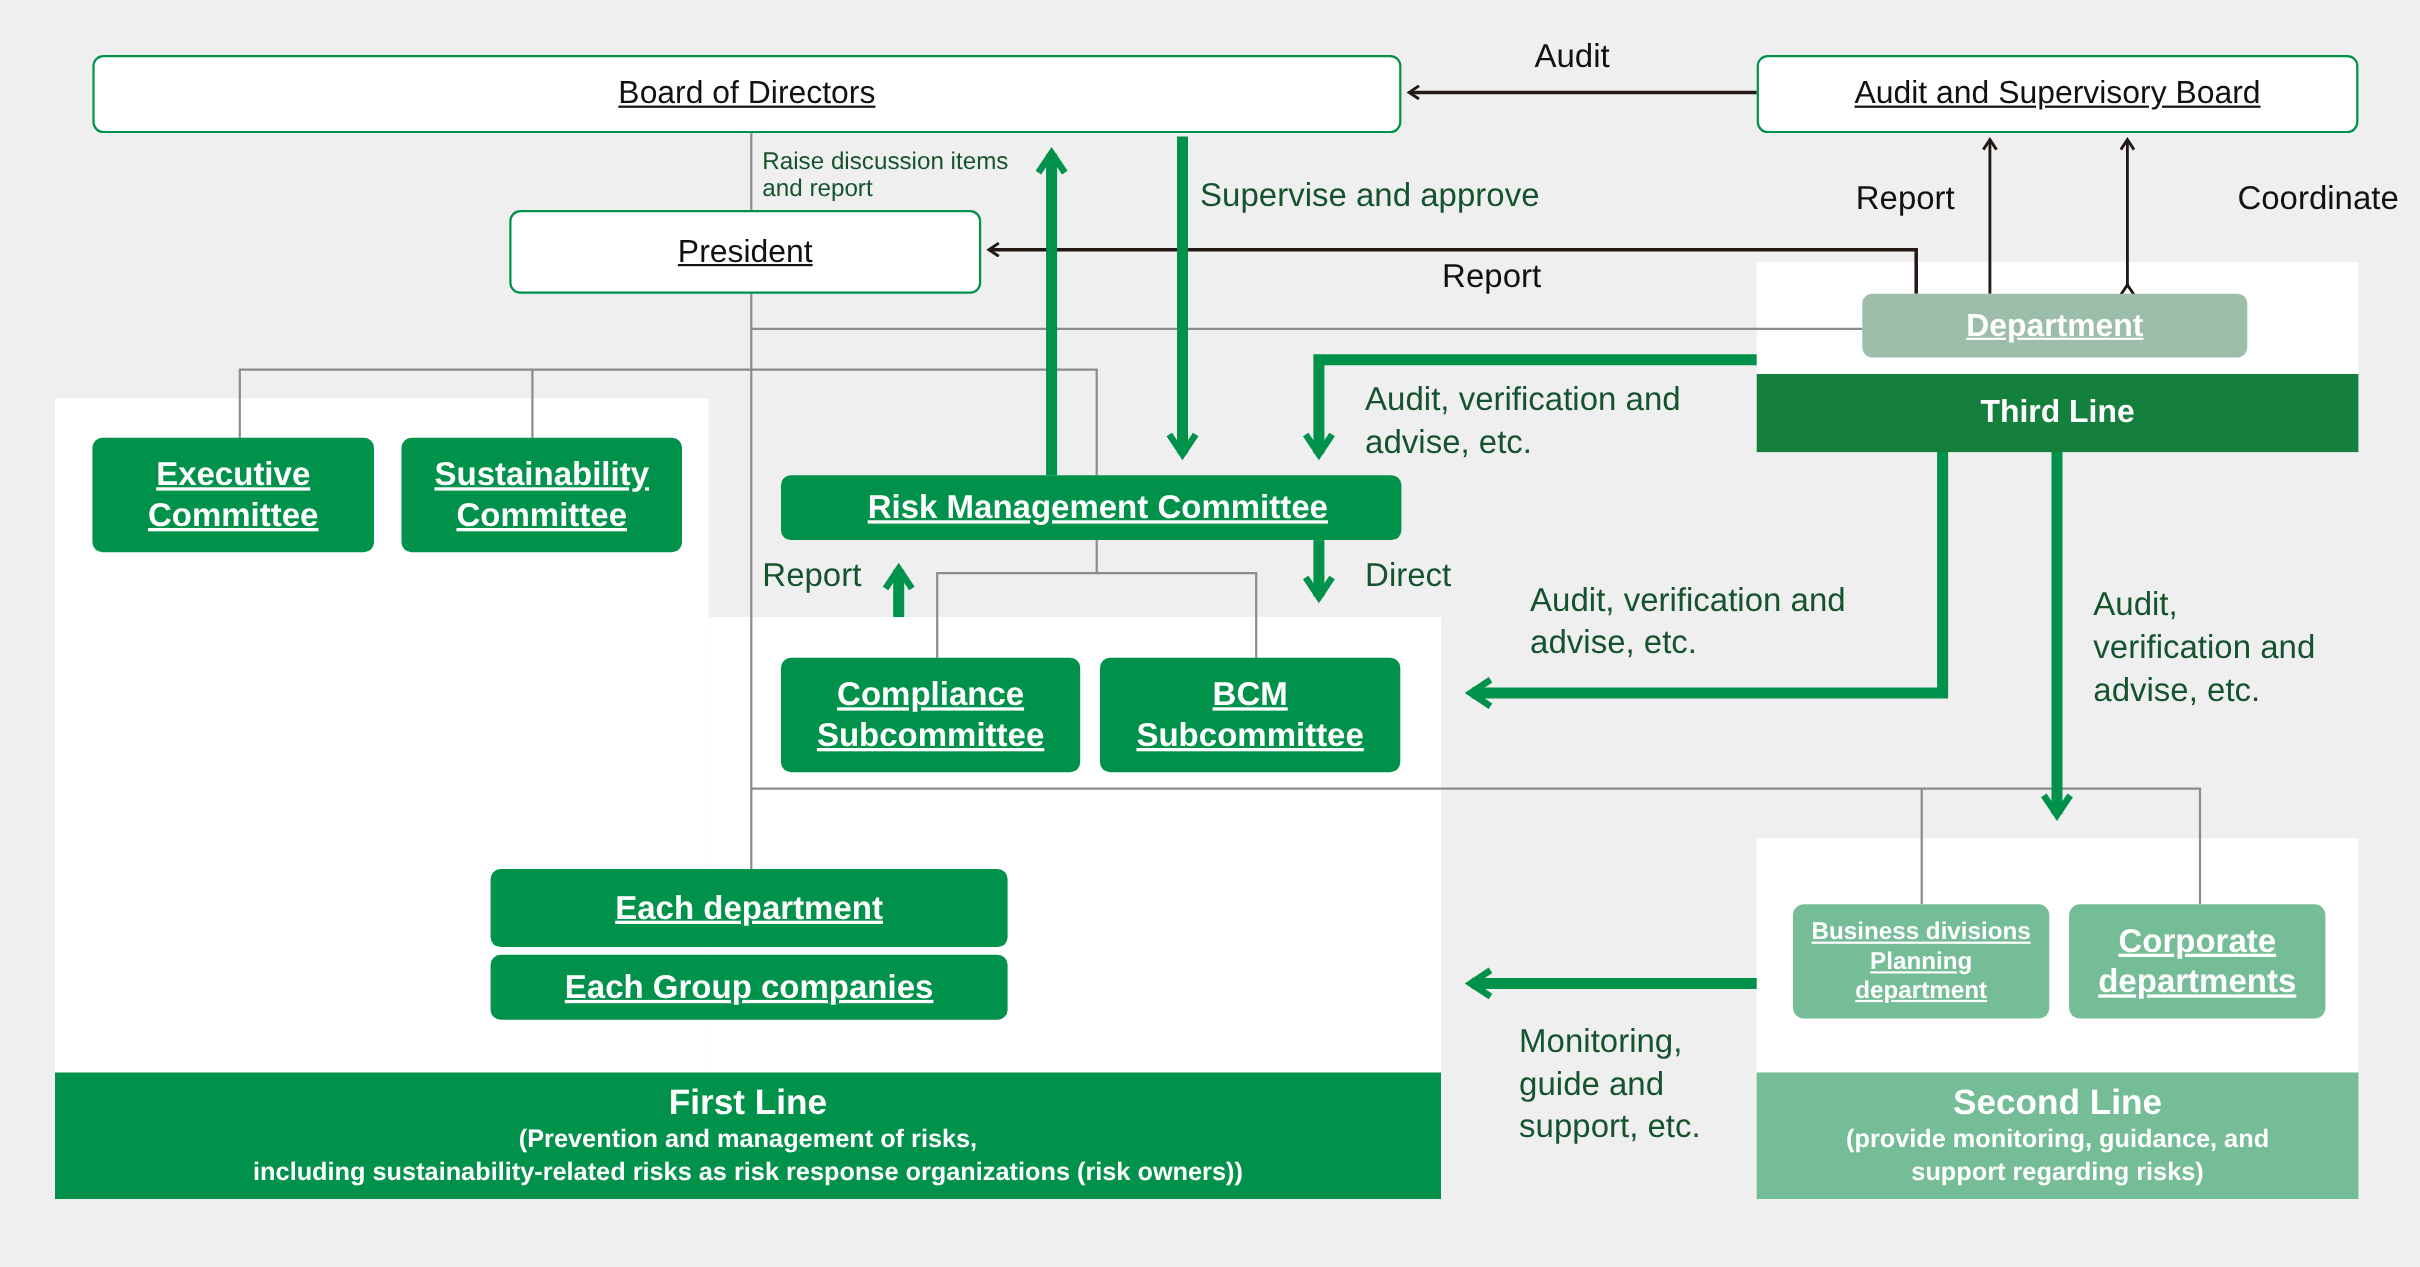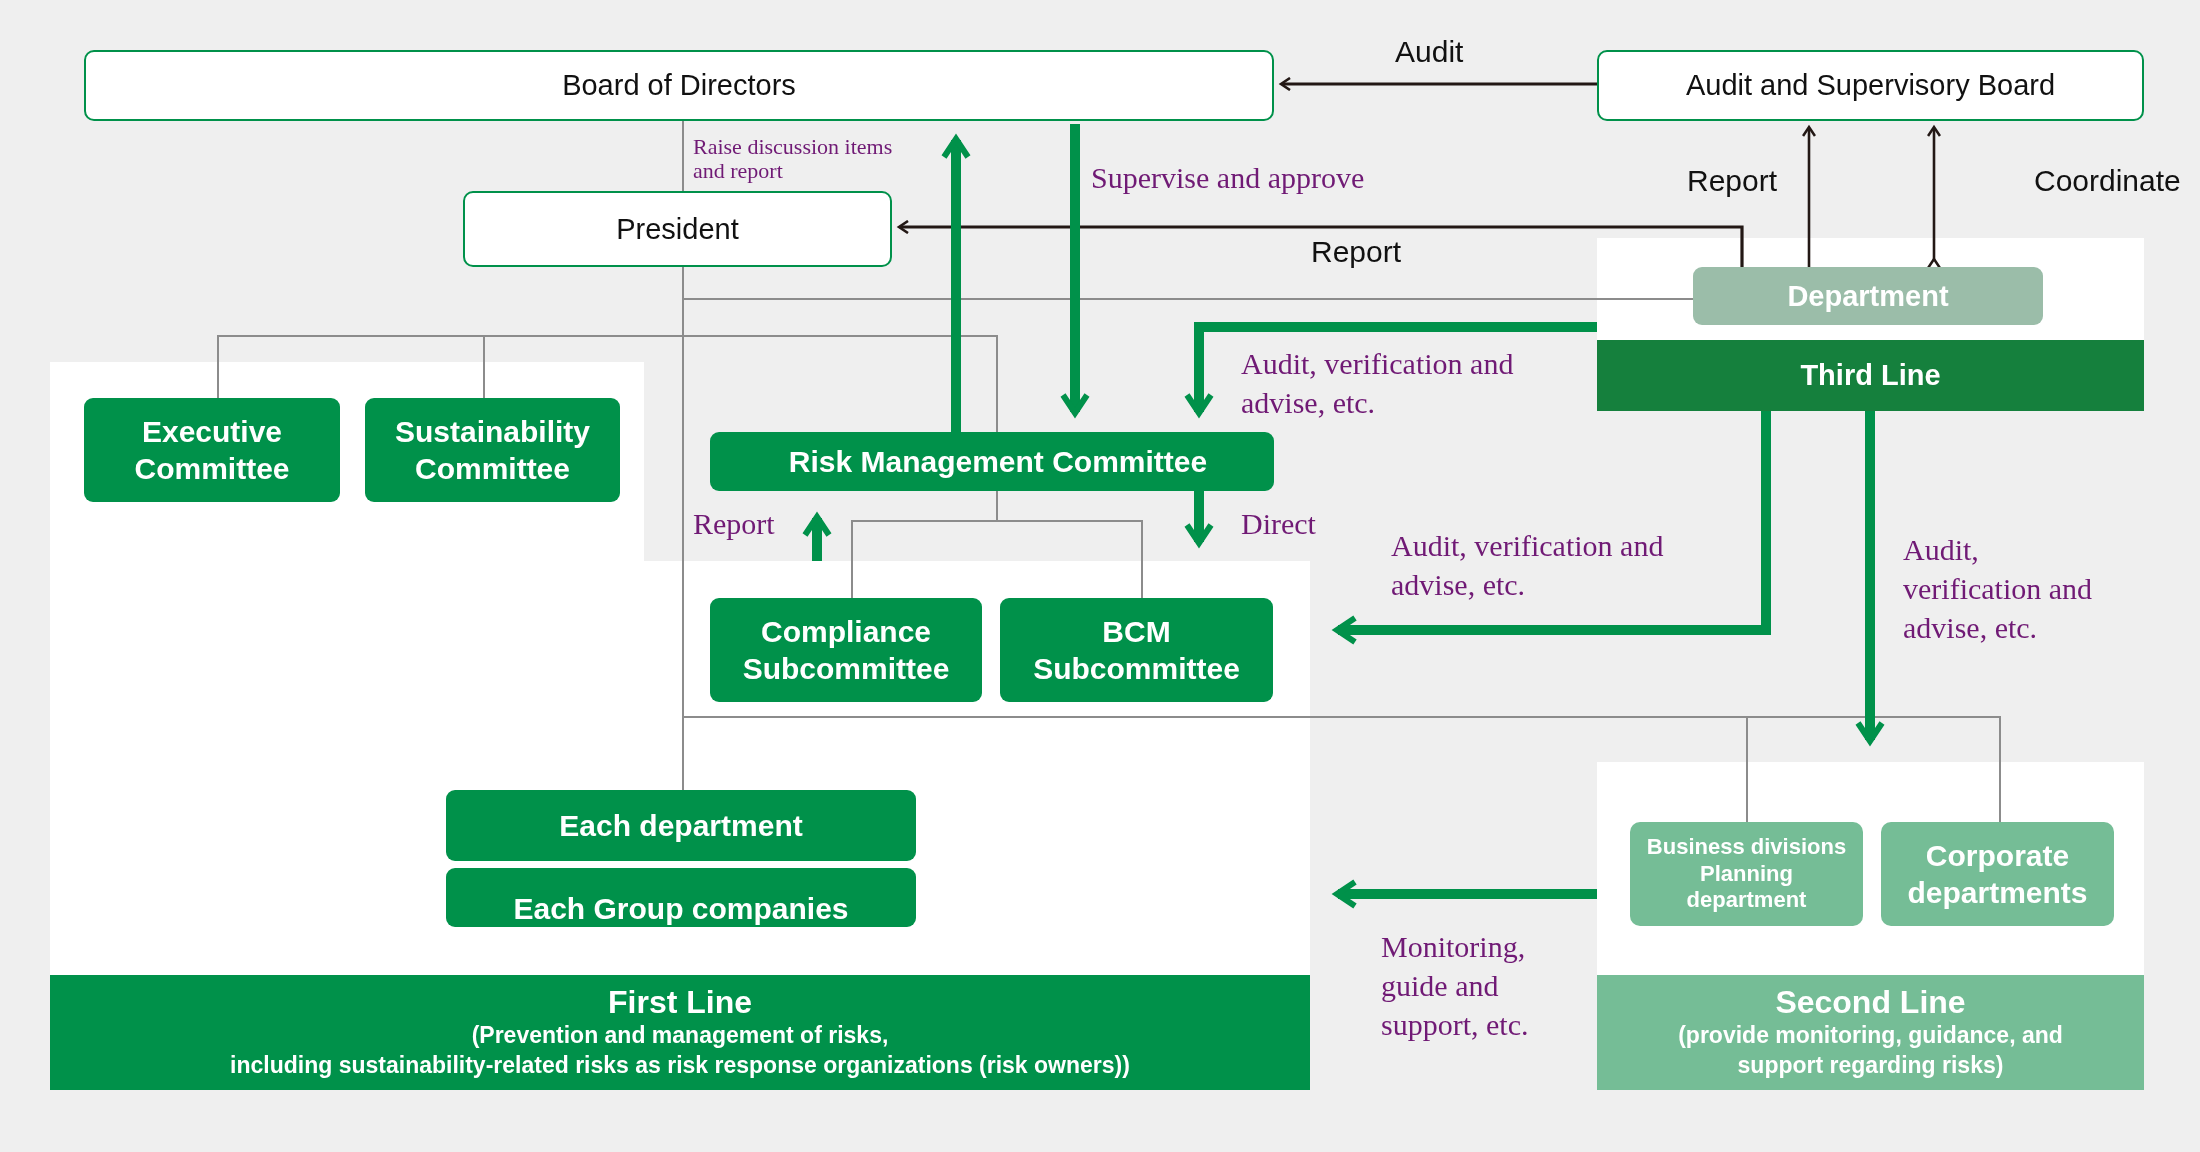--- a/index.html
+++ b/index.html
@@ -3,31 +3,31 @@
 <meta charset="utf-8">
 <style>
   html, body { margin: 0; padding: 0; }
   body {
     width: 2200px; height: 1152px; background: #efefef; position: relative; overflow: hidden;
     font-family: "Liberation Sans", "DejaVu Sans", sans-serif;
   }
   .zone { position: absolute; background: #ffffff; }
   .box {
     position: absolute; display: flex; align-items: center; justify-content: center;
-    text-align: center; box-sizing: border-box; line-height: 1.25;
+    text-align: center; box-sizing: border-box; line-height: 1.25; text-decoration: underline;
   }
   .box-outline { background: #fff; border: 2px solid #00914a; border-radius: 10px; color: #111; font-size: 29px; }
   .box-green { background: #00914a; border-radius: 9px; color: #fff; font-size: 30px; font-weight: bold; }
   .box-light { background: #75bd96; border-radius: 10px; color: #fff; font-weight: bold; }
   .box-sage { background: #9bbda9; border-radius: 9px; color: #fff; font-size: 29px; font-weight: bold; }
   .band { position: absolute; display: flex; flex-direction: column; align-items: center; justify-content: center; text-align: center; color: #fff; }
   .band .title { font-size: 32px; font-weight: bold; line-height: 1.15; }
   .band .sub { font-size: 23px; font-weight: bold; line-height: 1.3; }
   .label { position: absolute; font-size: 30px; line-height: 1.3; white-space: nowrap; }
-  .label.green { color: #701a75; font-family: Liberation Serif, serif; }
+  .label.green { color: #14532d; }
   .label.black { color: #111; }
   .label.small { font-size: 22px; line-height: 1.1; }
   svg.wires { position: absolute; left: 0; top: 0; }
   .ml { white-space: pre-line; }
 </style>
 </head>
 <body>
 
 <div class="zone" style="left:50px; top:362px; width:594px; height:613px;"></div>
 <div class="zone" style="left:644px; top:561px; width:666px; height:414px;"></div>
@@ -102,21 +102,21 @@
   <span class="ml">Compliance
 Subcommittee</span>
 </div>
 <div class="box box-green" style="left:1000px; top:598px; width:273px; height:104px;">
   <span class="ml">BCM
 Subcommittee</span>
 </div>
 <div class="box box-green" style="left:446px; top:790px; width:470px; height:71px;">
   <span>Each department</span>
 </div>
-<div class="box box-green" style="left:446px; top:868px; width:470px; height:59px;align-items:flex-end;">
+<div class="box box-green" style="left:446px; top:868px; width:470px; height:59px;">
   <span>Each Group companies</span>
 </div>
 
 <div class="box box-sage" style="left:1693px; top:267px; width:350px; height:58px;">
   <span>Department</span>
 </div>
 
 <div class="box box-light" style="left:1630px; top:822px; width:233px; height:104px; font-size:22px; line-height:1.2;">
   <span class="ml">Business divisions
 Planning

